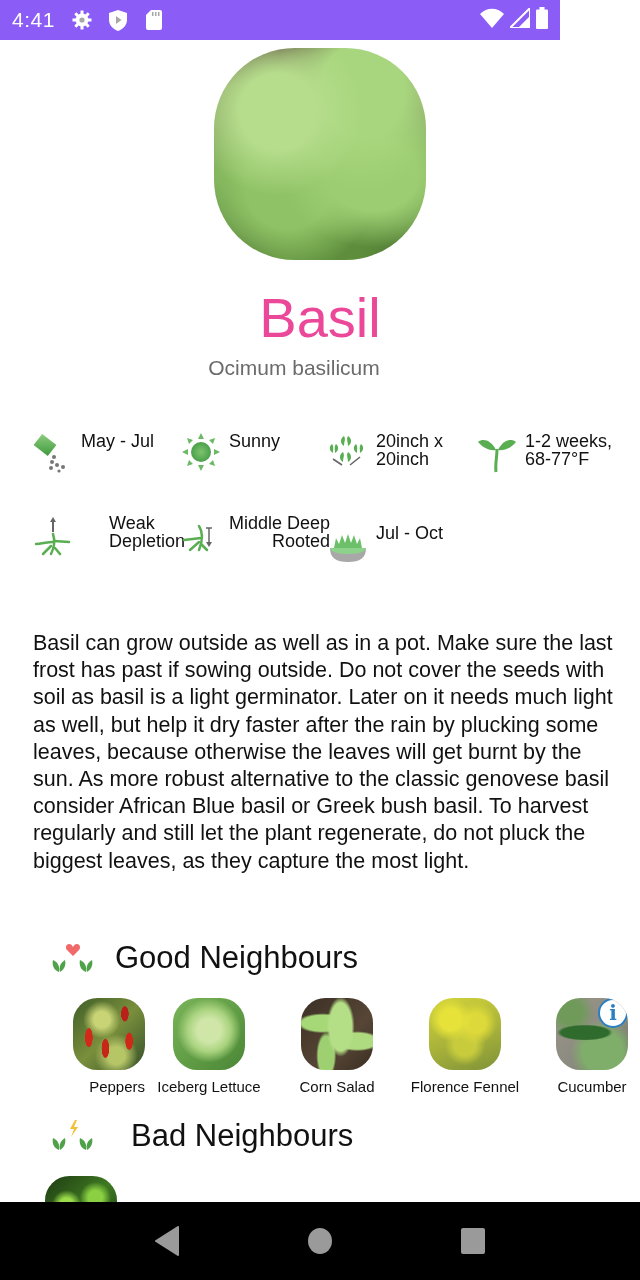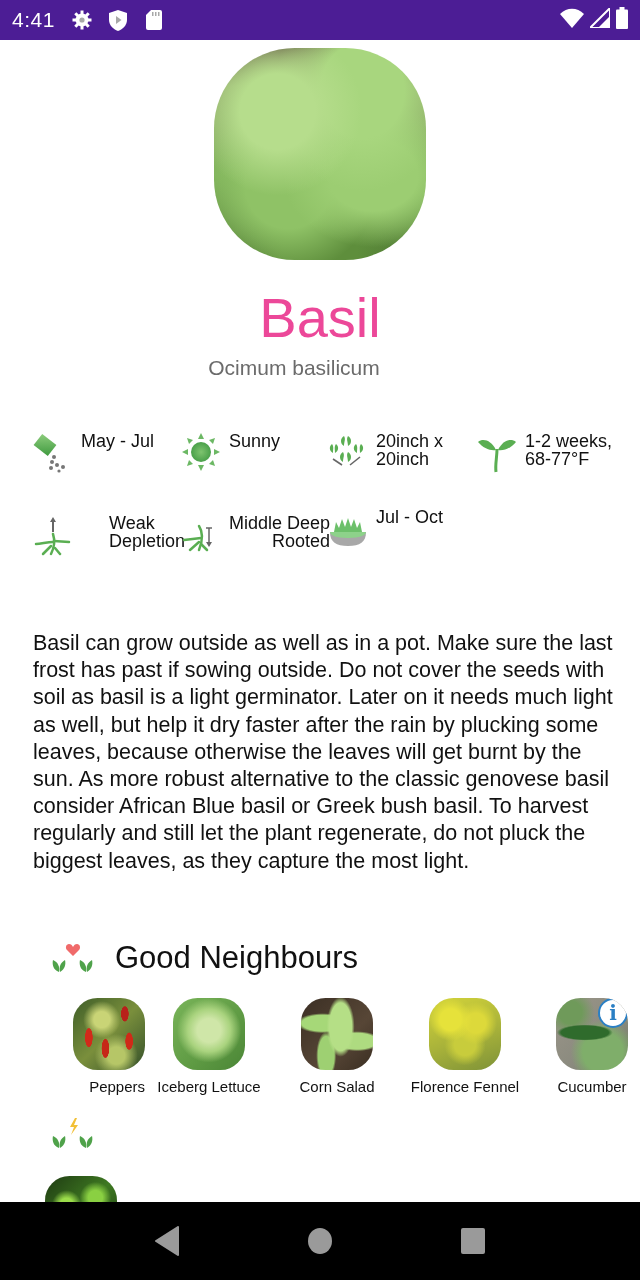--- a/index.html
+++ b/index.html
@@ -1,20 +1,20 @@
 <!DOCTYPE html>
 <html><head>
   <meta charset="utf-8">
   <style>
     * { box-sizing: border-box; margin: 0; padding: 0; }
     html, body { width: 640px; height: 1280px; overflow: hidden; background: #fff; }
     body { font-family: "Liberation Sans", "DejaVu Sans", sans-serif; color: #111; position: relative; }
 
     
-    .status-bar { position: absolute; top: 0; left: 0; width: 640px; height: 40px; background: #4c1d95; color: #fff; display: flex; align-items: center; padding: 0 12px; }
+    .status-bar { position: absolute; top: 0; left: 0; width: 560px; height: 40px; background: #8b5cf6; color: #fff; display: flex; align-items: center; padding: 0 12px; }
     .status-time { font-size: 21px; margin-right: 16px; letter-spacing: 0.5px; }
     .status-icon { width: 22px; height: 22px; margin-right: 14px; display: inline-flex; align-items: center; justify-content: center; }
     .status-right { margin-left: auto; display: flex; align-items: center; gap: 6px; }
 
     
     .content { position: absolute; top: 40px; left: 0; width: 640px; height: 1162px; overflow: hidden; background: #fff; }
 
     .hero { position: absolute; left: 214px; top: 8px; width: 212px; height: 212px; border-radius: 38%; overflow: hidden;
       background:
         radial-gradient(ellipse at 30% 30%, #b6dd8c 0 18%, transparent 40%),
@@ -227,21 +227,21 @@
             <path d="M28 14 V30"></path>
             <path d="M25 14 H31"></path>
           </g>
           <path d="M25 28 L31 28 L28 33 Z" fill="#666"></path>
         </svg>
     </span>
     <span class="attr-text">Middle Deep
 Rooted</span>
   </div>
 
-  <div class="attr" style="left:328px; top:468px;">
+  <div class="attr" style="left:328px; top:484px;">
     <span class="attr-icon">
       <svg width="40" height="44" viewBox="0 0 40 44">
           <g fill="#6cc06a">
             <path d="M6 24 L8 14 L11 20 L14 11 L17 19 L20 10 L23 19 L26 11 L29 20 L32 14 L34 24 Z"></path>
           </g>
           <path d="M2 24 H38 C38 34 32 38 20 38 C8 38 2 34 2 24Z" fill="#a8a8a8"></path>
           <path d="M2 24 H38 C38 27 32 30 20 30 C8 30 2 27 2 24Z" fill="#8dd28a"></path>
         </svg>
     </span>
     <span class="attr-text">Jul - Oct</span>
@@ -318,20 +318,21 @@
       <svg width="46" height="32" viewBox="0 0 46 32">
           <path d="M25 0 L20 9 H24 L21 17 L28 7 H24 L27 0 Z" fill="#f2c037"></path>
           <g fill="#4fa24a">
             <path d="M9 30 C3 28 2 22 3 18 C8 20 10 25 9 30Z"></path>
             <path d="M10 30 C15 27 16 22 15 18 C10 21 9 25 10 30Z"></path>
             <path d="M36 30 C30 28 29 22 30 18 C35 20 37 25 36 30Z"></path>
             <path d="M37 30 C42 27 43 22 42 18 C37 21 36 25 37 30Z"></path>
           </g>
         </svg>
     </span>
+    <span class="section-title" style="margin-left:35px;">Bad Neighbours</span>
   </div>
 
   <div class="neighbour" style="left:17px; top:1136px;">
     <div class="neighbour-img" style="background:
       radial-gradient(circle at 30% 40%, #9bdc4a 0 10%, transparent 22%),
       radial-gradient(circle at 70% 30%, #8ad042 0 10%, transparent 22%),
       radial-gradient(circle at 50% 70%, #6fb838 0 12%, transparent 26%),
       linear-gradient(135deg, #1e3a12, #3f7a22 50%, #15300c);"></div>
   </div>
 </div>

